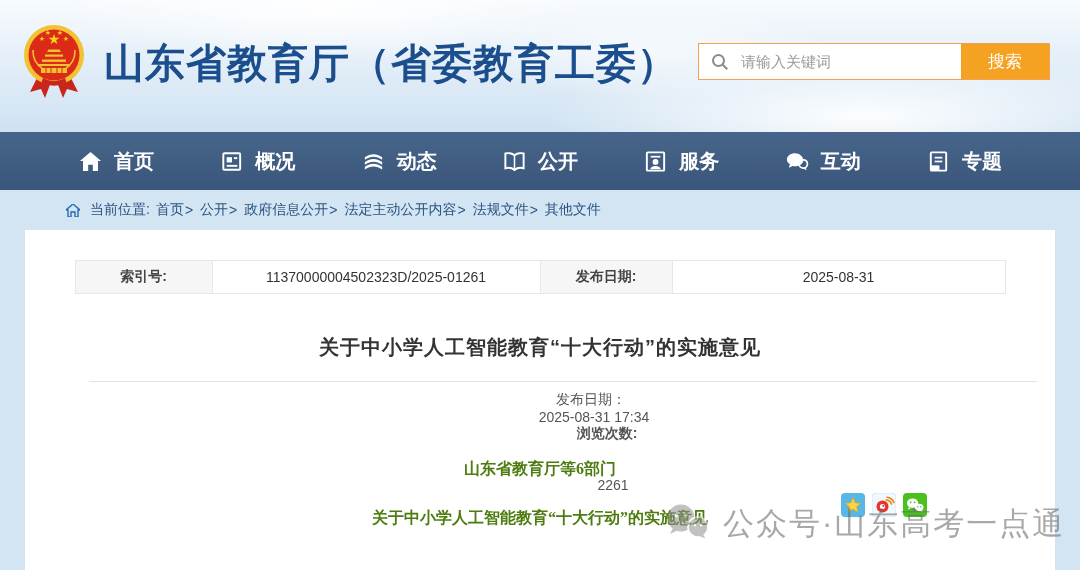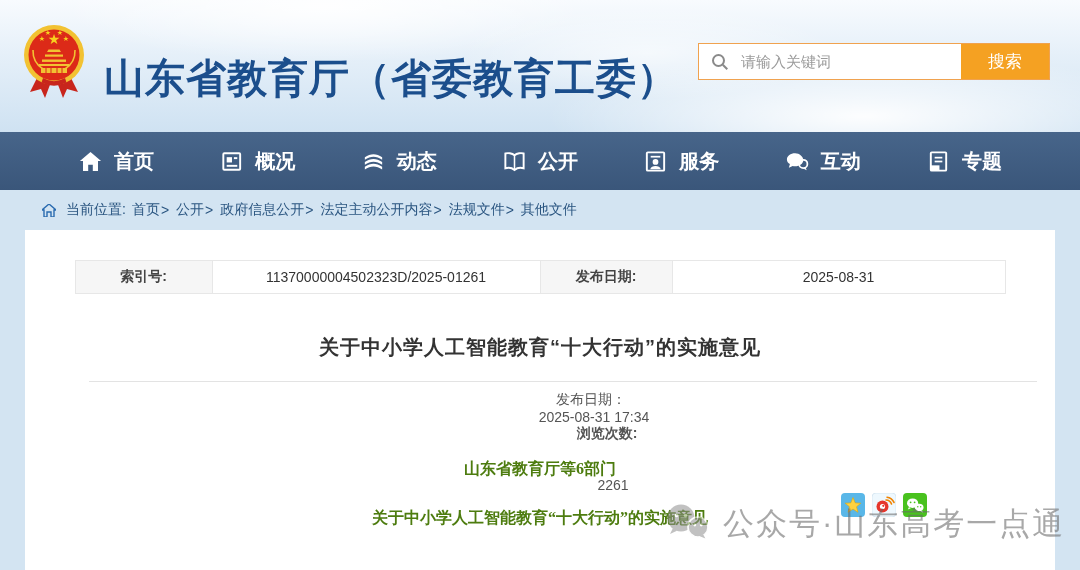--- a/index.html
+++ b/index.html
@@ -9,38 +9,38 @@
   
   .header { position:relative; height:132px;
     background:linear-gradient(180deg,#f8fbfe 0%, #e6f0f9 40%, #cfe2f2 100%); }
   .header::before { content:""; position:absolute; inset:0;
     background:
       radial-gradient(42% 70% at 80% 88%, rgba(255,255,255,.95), rgba(255,255,255,0) 70%),
       radial-gradient(35% 60% at 30% 5%, rgba(255,255,255,.9), rgba(255,255,255,0) 70%),
       radial-gradient(25% 50% at 60% 40%, rgba(255,255,255,.6), rgba(255,255,255,0) 70%);
     pointer-events:none; }
   .emblem { position:absolute; left:22px; top:22px; width:64px; height:80px; }
-  .site-title { position:absolute; left:104px; top:51px; font-size:40px; font-weight:bold;
+  .site-title { position:absolute; left:104px; top:36px; font-size:40px; font-weight:bold;
     color:#1b4e8c; letter-spacing:1px; white-space:nowrap; cursor:pointer; }
   .search-box { position:absolute; left:698px; top:43px; width:352px; height:37px;
     display:flex; align-items:stretch; background:#fff; border:1px solid #f0a24f; }
   .search-icon-wrap { width:42px; display:flex; align-items:center; justify-content:center; }
   .search-input { flex:1; border:none; outline:none; font-size:15px; color:#4d7c0f; background:transparent; }
   .search-input::placeholder { color:#9a9a9a; }
   .search-btn { width:88px; border:none; background:#f5a122; color:#fff; font-size:17px; cursor:pointer; }
 
   
   .navbar { height:58px; background:linear-gradient(180deg,#47658a 0%, #3a567a 100%);
     display:flex; align-items:center; justify-content:space-between; padding:0 78px; }
   .nav-item { display:flex; align-items:center; gap:11px; color:#fff; font-size:20px;
     font-weight:bold; cursor:pointer; white-space:nowrap; }
   .nav-item svg { width:25px; height:25px; display:block; }
 
   
-  .breadcrumb { height:40px; display:flex; align-items:center; padding-left:42px;
+  .breadcrumb { height:40px; display:flex; align-items:center; padding-left:66px;
     font-size:14px; color:#2a5580; }
   .breadcrumb .home-ic { margin-right:10px; display:flex; }
   .breadcrumb .prefix { margin-right:6px; }
   .crumb { color:#2a5580; cursor:pointer; text-decoration:none; }
   .sep { margin:0 7px 0 1px; }
 
   
   .card { position:absolute; left:25px; top:230px; width:1030px; height:380px; background:#fff; }
 
   .info-table { width:930px; margin:30px auto 0; border-collapse:collapse;

